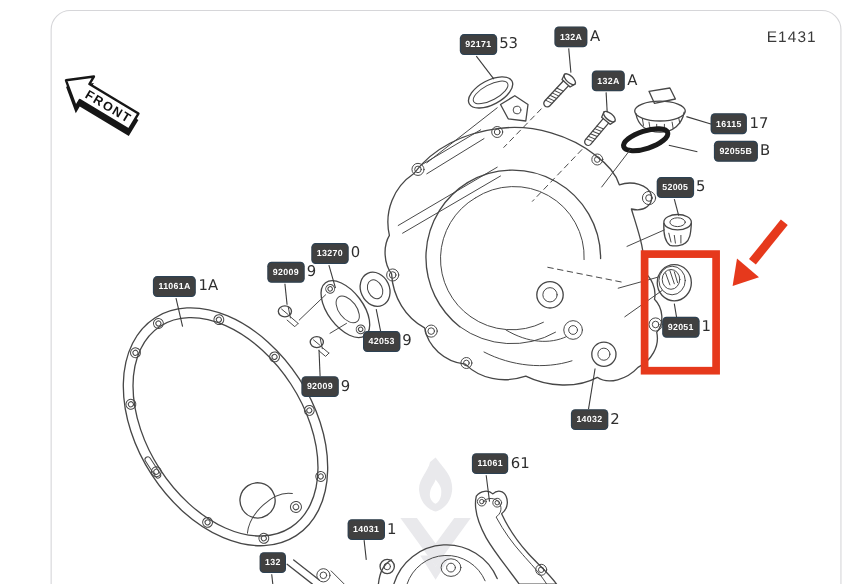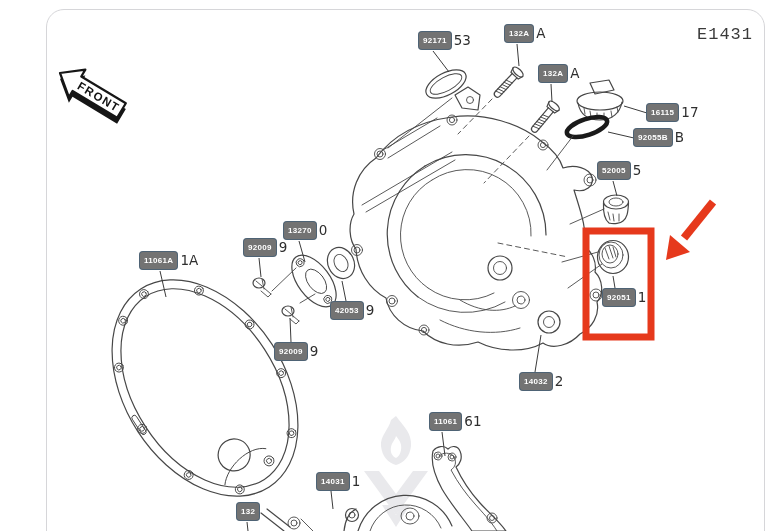--- a/index.html
+++ b/index.html
@@ -7,27 +7,27 @@
           font-family:"Liberation Sans",sans-serif;}
   .card{position:absolute;left:46px;top:9px;width:717px;height:560px;
         border:1px solid #d6d6d9;border-radius:18px;background:#fff;}
   svg.art{position:absolute;left:0;top:0;}
   .ln{fill:none;stroke:#474747;stroke-width:1.2;stroke-linecap:round;stroke-linejoin:round;}
   .ln2{fill:none;stroke:#474747;stroke-width:0.9;stroke-linecap:round;}
   .dash{stroke-dasharray:5 4;}
   .lead{stroke:#3b3b3b;stroke-width:1;fill:none;}
   .badge{position:absolute;display:flex;align-items:flex-start;z-index:5;}
   .pill{display:inline-flex;align-items:center;justify-content:center;height:19px;
-        padding:0 5px;background:#737373;border-radius:4px;color:#fff;
+        padding:0 5px;background:#404040;border-radius:4px;color:#fff;
         font-size:8px;font-weight:700;letter-spacing:.3px;cursor:pointer;
         box-shadow:inset 0 0 0 1px rgba(9,70,120,.35);}
   .remnant{font-family:"DejaVu Sans",sans-serif;font-size:13.5px;color:#2e2e2e;
            margin-left:2px;line-height:19px;white-space:nowrap;}
   .diagram-code{position:absolute;left:697px;top:25px;z-index:4;
-                font-family:Liberation Mono, monospace;font-size:17px;
+                font-family:Liberation Sans, sans-serif;font-size:14px;
                 letter-spacing:1px;color:#3a3a3a;}
 </style>
 </head>
 <body>
 
 <div id="screen">
 
   <div class="card"></div>
 
   <svg class="art" width="776" height="531" viewBox="0 0 776 531">
@@ -254,21 +254,21 @@
     <span class="remnant">A</span>
   </div>
   <div class="badge" style="left:538px;top:64px">
     <span class="pill">132A</span>
     <span class="remnant">A</span>
   </div>
   <div class="badge" style="left:646px;top:103px">
     <span class="pill">16115</span>
     <span class="remnant">17</span>
   </div>
-  <div class="badge" style="left:633px;top:128px">
+  <div class="badge" style="left:649px;top:128px">
     <span class="pill">92055B</span>
     <span class="remnant">B</span>
   </div>
   <div class="badge" style="left:597px;top:161px">
     <span class="pill">52005</span>
     <span class="remnant">5</span>
   </div>
   <div class="badge" style="left:602px;top:288px">
     <span class="pill">92051</span>
     <span class="remnant">1</span>

